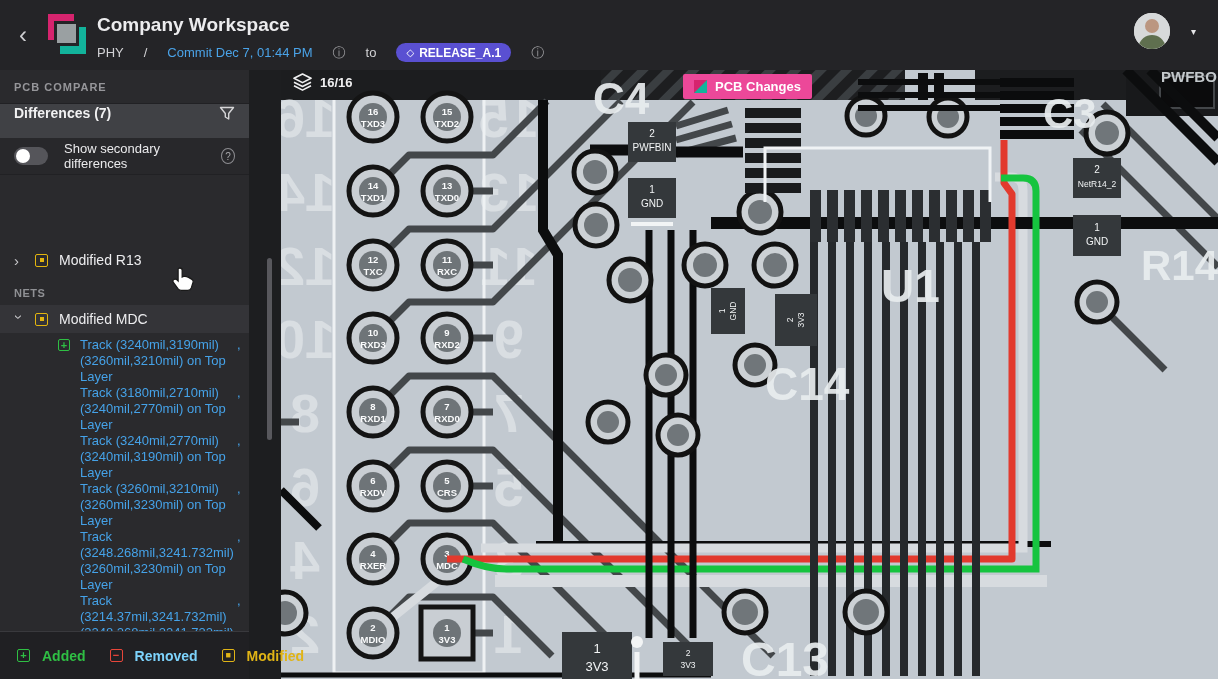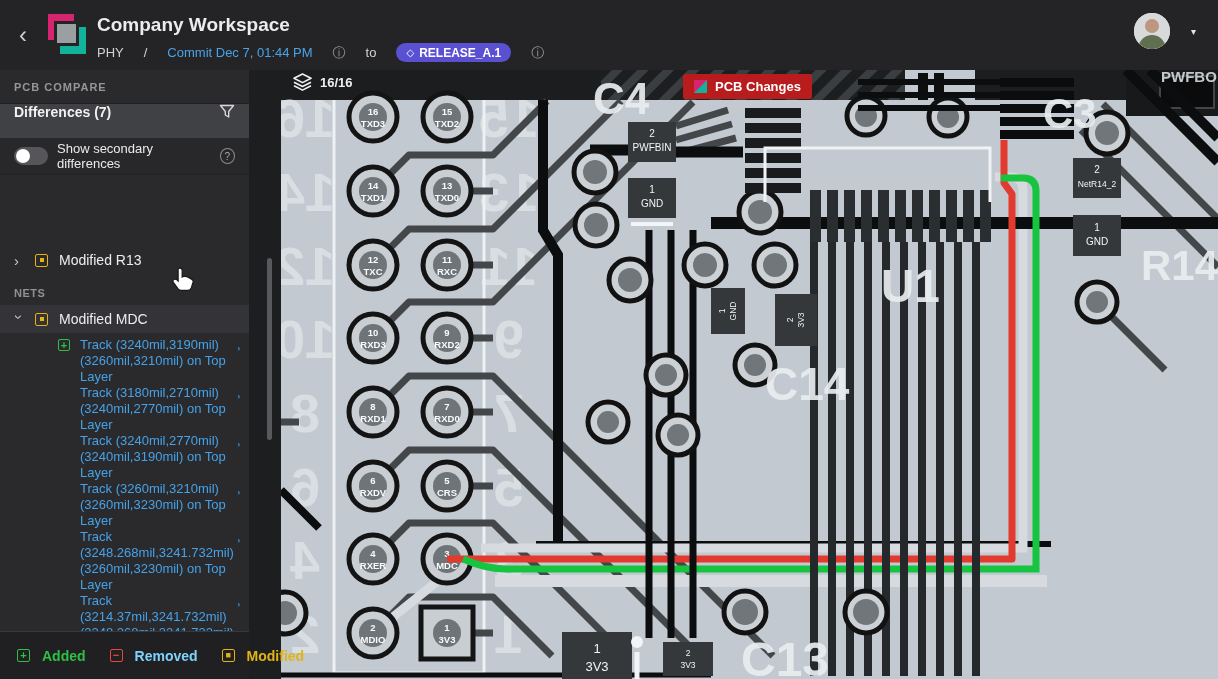--- a/index.html
+++ b/index.html
@@ -20,23 +20,23 @@
   .info-icon { color:#9b9b9e; font-size:13px; }
   #release-badge { display:flex; align-items:center; gap:5px; background:#5a50d2; border-radius:10px; height:19px; padding:0 10px; color:#fff; }
   #release-badge .tag { font-size:10px; }
   #release-badge .lbl { font-size:12px; font-weight:bold; }
   #avatar { position:absolute; right:48px; top:13px; width:36px; height:36px; border-radius:50%; background:#d7d9da; overflow:hidden; cursor:pointer; }
   #avatar-caret { position:absolute; right:22px; top:26px; color:#e6e6e8; font-size:10px; cursor:pointer; }
 
   
   #sidebar { position:absolute; left:0; top:70px; width:249px; bottom:0; background:#2a2a2d; z-index:10; }
   #panel-title { height:34px; line-height:34px; padding-left:14px; font-size:11px; font-weight:bold; letter-spacing:1px; color:#96969a; border-bottom:1px solid #212124; }
-  #diff-row { height:34px; background:#404145; display:flex; align-items:flex-start; padding:0 14px; cursor:pointer; }
+  #diff-row { height:34px; background:#404145; display:flex; align-items:flex-end; padding:17px 14px; cursor:pointer; }
   #diff-row .lbl { font-size:14px; font-weight:bold; color:#f1f1f2; flex:1; }
-  #toggle-row { height:37px; display:flex; align-items:center; padding:0 14px; gap:9px; background:#28282b; border-bottom:1px solid #212124; }
+  #toggle-row { height:37px; display:flex; align-items:center; padding:0 14px; gap:16px; background:#28282b; border-bottom:1px solid #212124; }
   #toggle { width:34px; height:18px; border-radius:9px; background:#55555a; position:relative; cursor:pointer; flex:none; }
   #toggle .knob { position:absolute; left:2px; top:2px; width:14px; height:14px; border-radius:50%; background:#fff; }
   #toggle-row .lbl { font-size:13px; color:#eaeaec; }
   .help-circle { width:16px; height:16px; border:1.3px solid #8d8d91; border-radius:50%; color:#a7a7ab; font-size:10px; display:flex; align-items:center; justify-content:center; }
   #tree { position:absolute; left:0; top:176px; right:0; bottom:48px; overflow:hidden; }
   .sec-h { padding:13px 14px 6px; font-size:11px; font-weight:bold; letter-spacing:.5px; color:#8f9094; }
   .node-row { height:28px; display:flex; align-items:center; padding-left:14px; gap:11px; cursor:pointer; }
   .node-row.sel { background:#343438; }
   .chev { color:#c8c8cb; font-size:15px; width:10px; display:inline-block; }
   .chev.down { transform:rotate(90deg); }
@@ -58,21 +58,21 @@
   .lg.rem .ic { border:1.5px solid #e8463a; color:#e8463a; }
   .lg.rem .lbl { color:#7dd3fc; }
   .lg.mod .ic { border:1.5px solid #e0b416; color:#e0b416; font-size:9px; }
   .lg.mod .lbl { color:#e0b416; }
 
   
   #canvas { position:absolute; left:281px; top:70px; width:937px; height:609px; }
   #pcb-svg { position:absolute; left:0; top:0; }
   #layers-ctrl { position:absolute; left:12px; top:3px; display:flex; align-items:center; gap:8px; z-index:5; cursor:pointer; }
   #layers-ctrl .lbl { color:#f0f0f1; font-size:13px; font-weight:bold; }
-  #pcb-badge { position:absolute; left:402px; top:4px; height:25px; display:flex; align-items:center; gap:8px; padding:0 11px; background:#b91c1c; border-radius:2px; z-index:5; }
+  #pcb-badge { position:absolute; left:402px; top:4px; height:25px; display:flex; align-items:center; gap:8px; padding:0 11px; background:#ec4899; border-radius:2px; z-index:5; }
   #pcb-badge .ic { width:13px; height:13px; background:linear-gradient(135deg,#d6246e 49%,#12b39b 51%); }
   #pcb-badge .lbl { color:#fff; font-size:13px; font-weight:bold; }
 
   
   .pv { fill:#c9ced3; stroke:#141414; stroke-width:5; }
   .pc { fill:#6e7478; }
   .pt { fill:#fafbfc; font-size:9.5px; font-weight:bold; text-anchor:middle; }
   .via-o { fill:#ccd1d5; stroke:#121212; stroke-width:5; }
   .via-i { fill:#70767a; }
   .dig { font-size:54px; font-weight:bold; fill:#dde1e5; opacity:.88; text-anchor:middle; }

